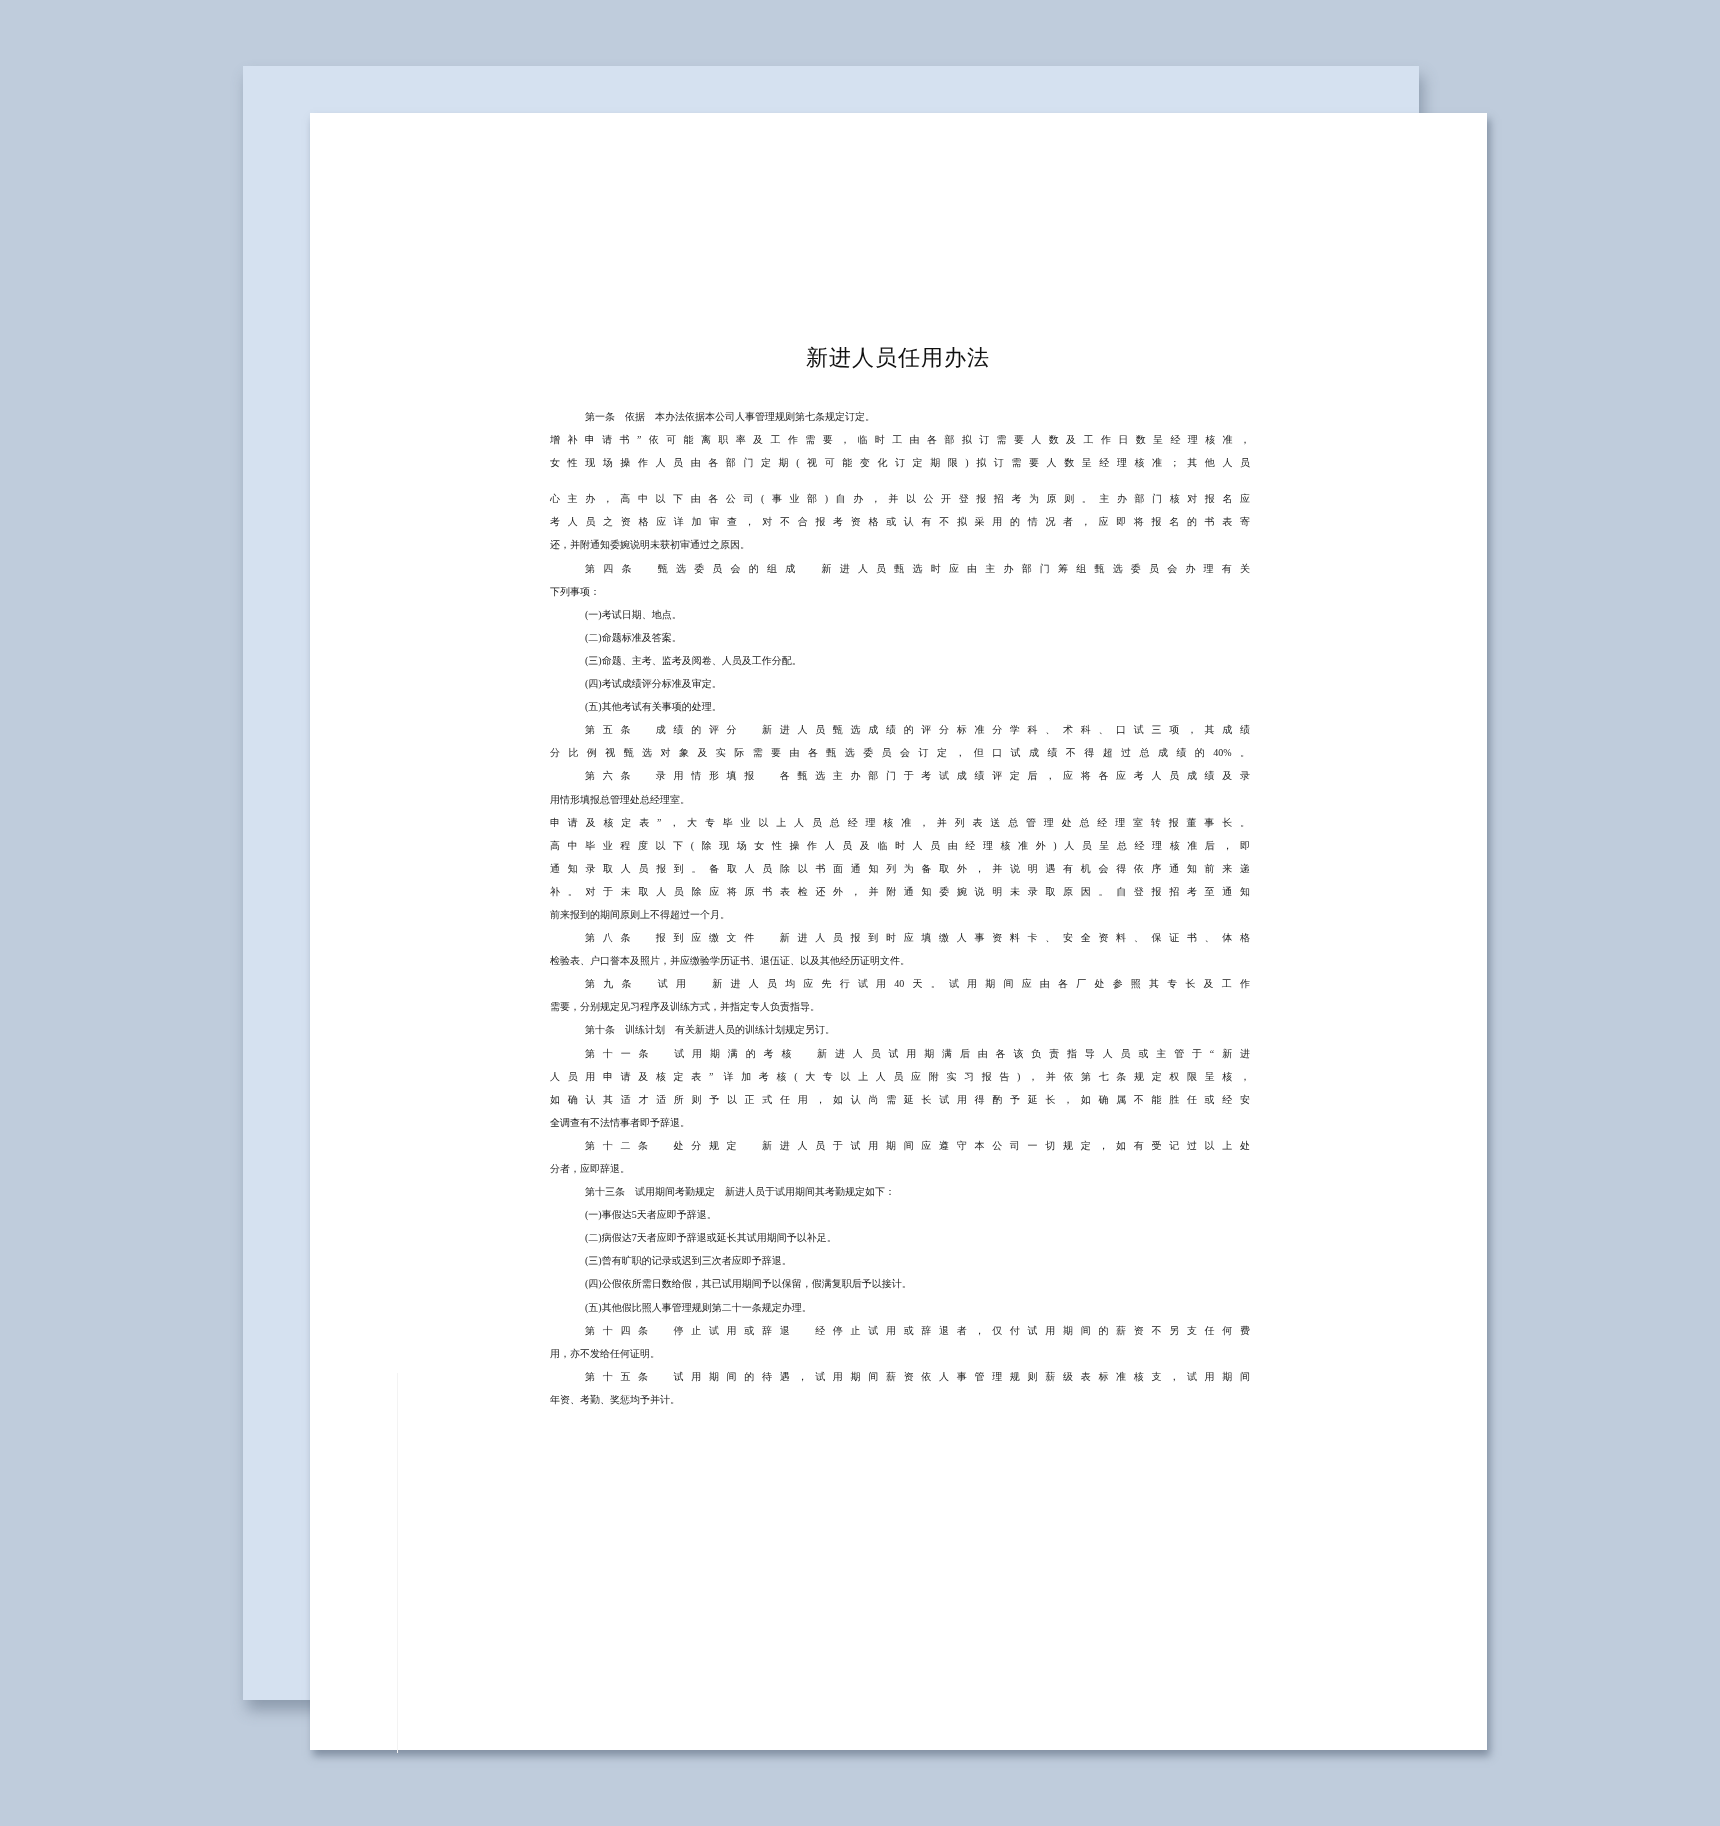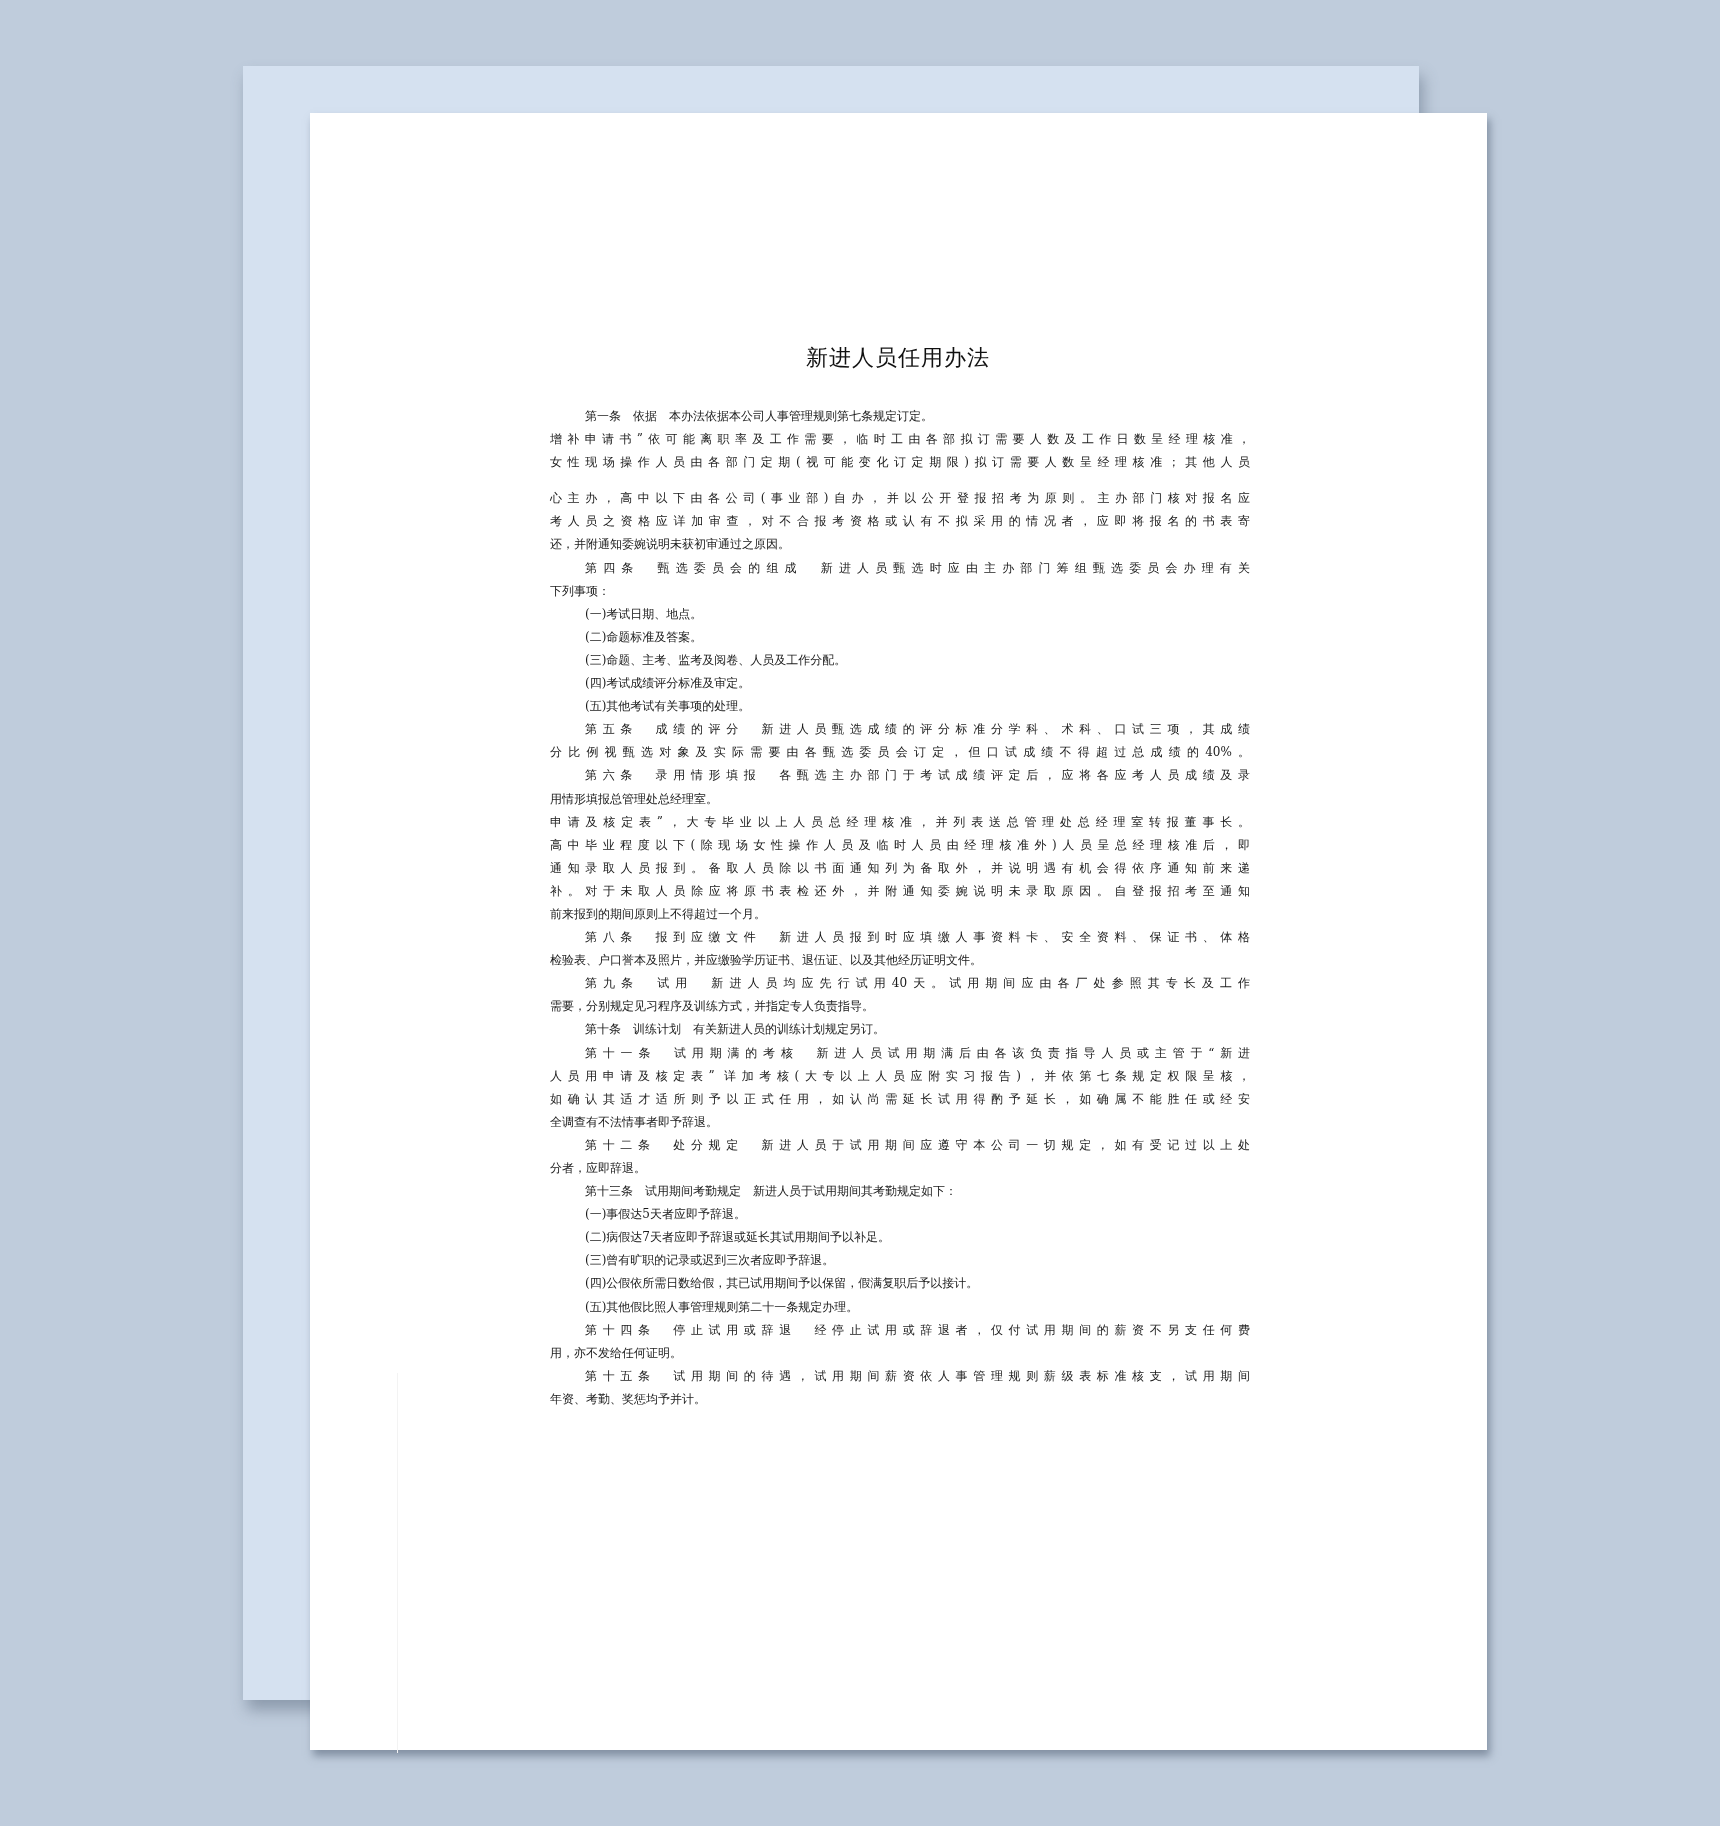--- a/index.html
+++ b/index.html
@@ -22,21 +22,21 @@
   .faint-line {
     position:absolute; left:87px; top:1260px; width:1px; height:380px;
     background:#f3f3f3;
   }
   .doc-title {
     position:absolute; left:0; top:230px; width:1176px;
     text-align:center; font-size:22px; color:#111; letter-spacing:1px;
   }
   .doc-body {
     position:absolute; left:240px; top:292px; width:700px;
-    font-size:12px; line-height:23.1px; color:#1a1a1a;
+    font-size:10px; line-height:23.1px; color:#1a1a1a;font-family:Liberation Serif, serif;
   }
   .ln { white-space:nowrap; text-align:justify; text-align-last:justify; height:23.1px; }
   .ln.last { text-align-last:left; }
   .ln.indent { padding-left:35px; }
   .gap { height:13px; }
 </style>
 </head>
 <body>
 
 <div class="back-page"></div>

